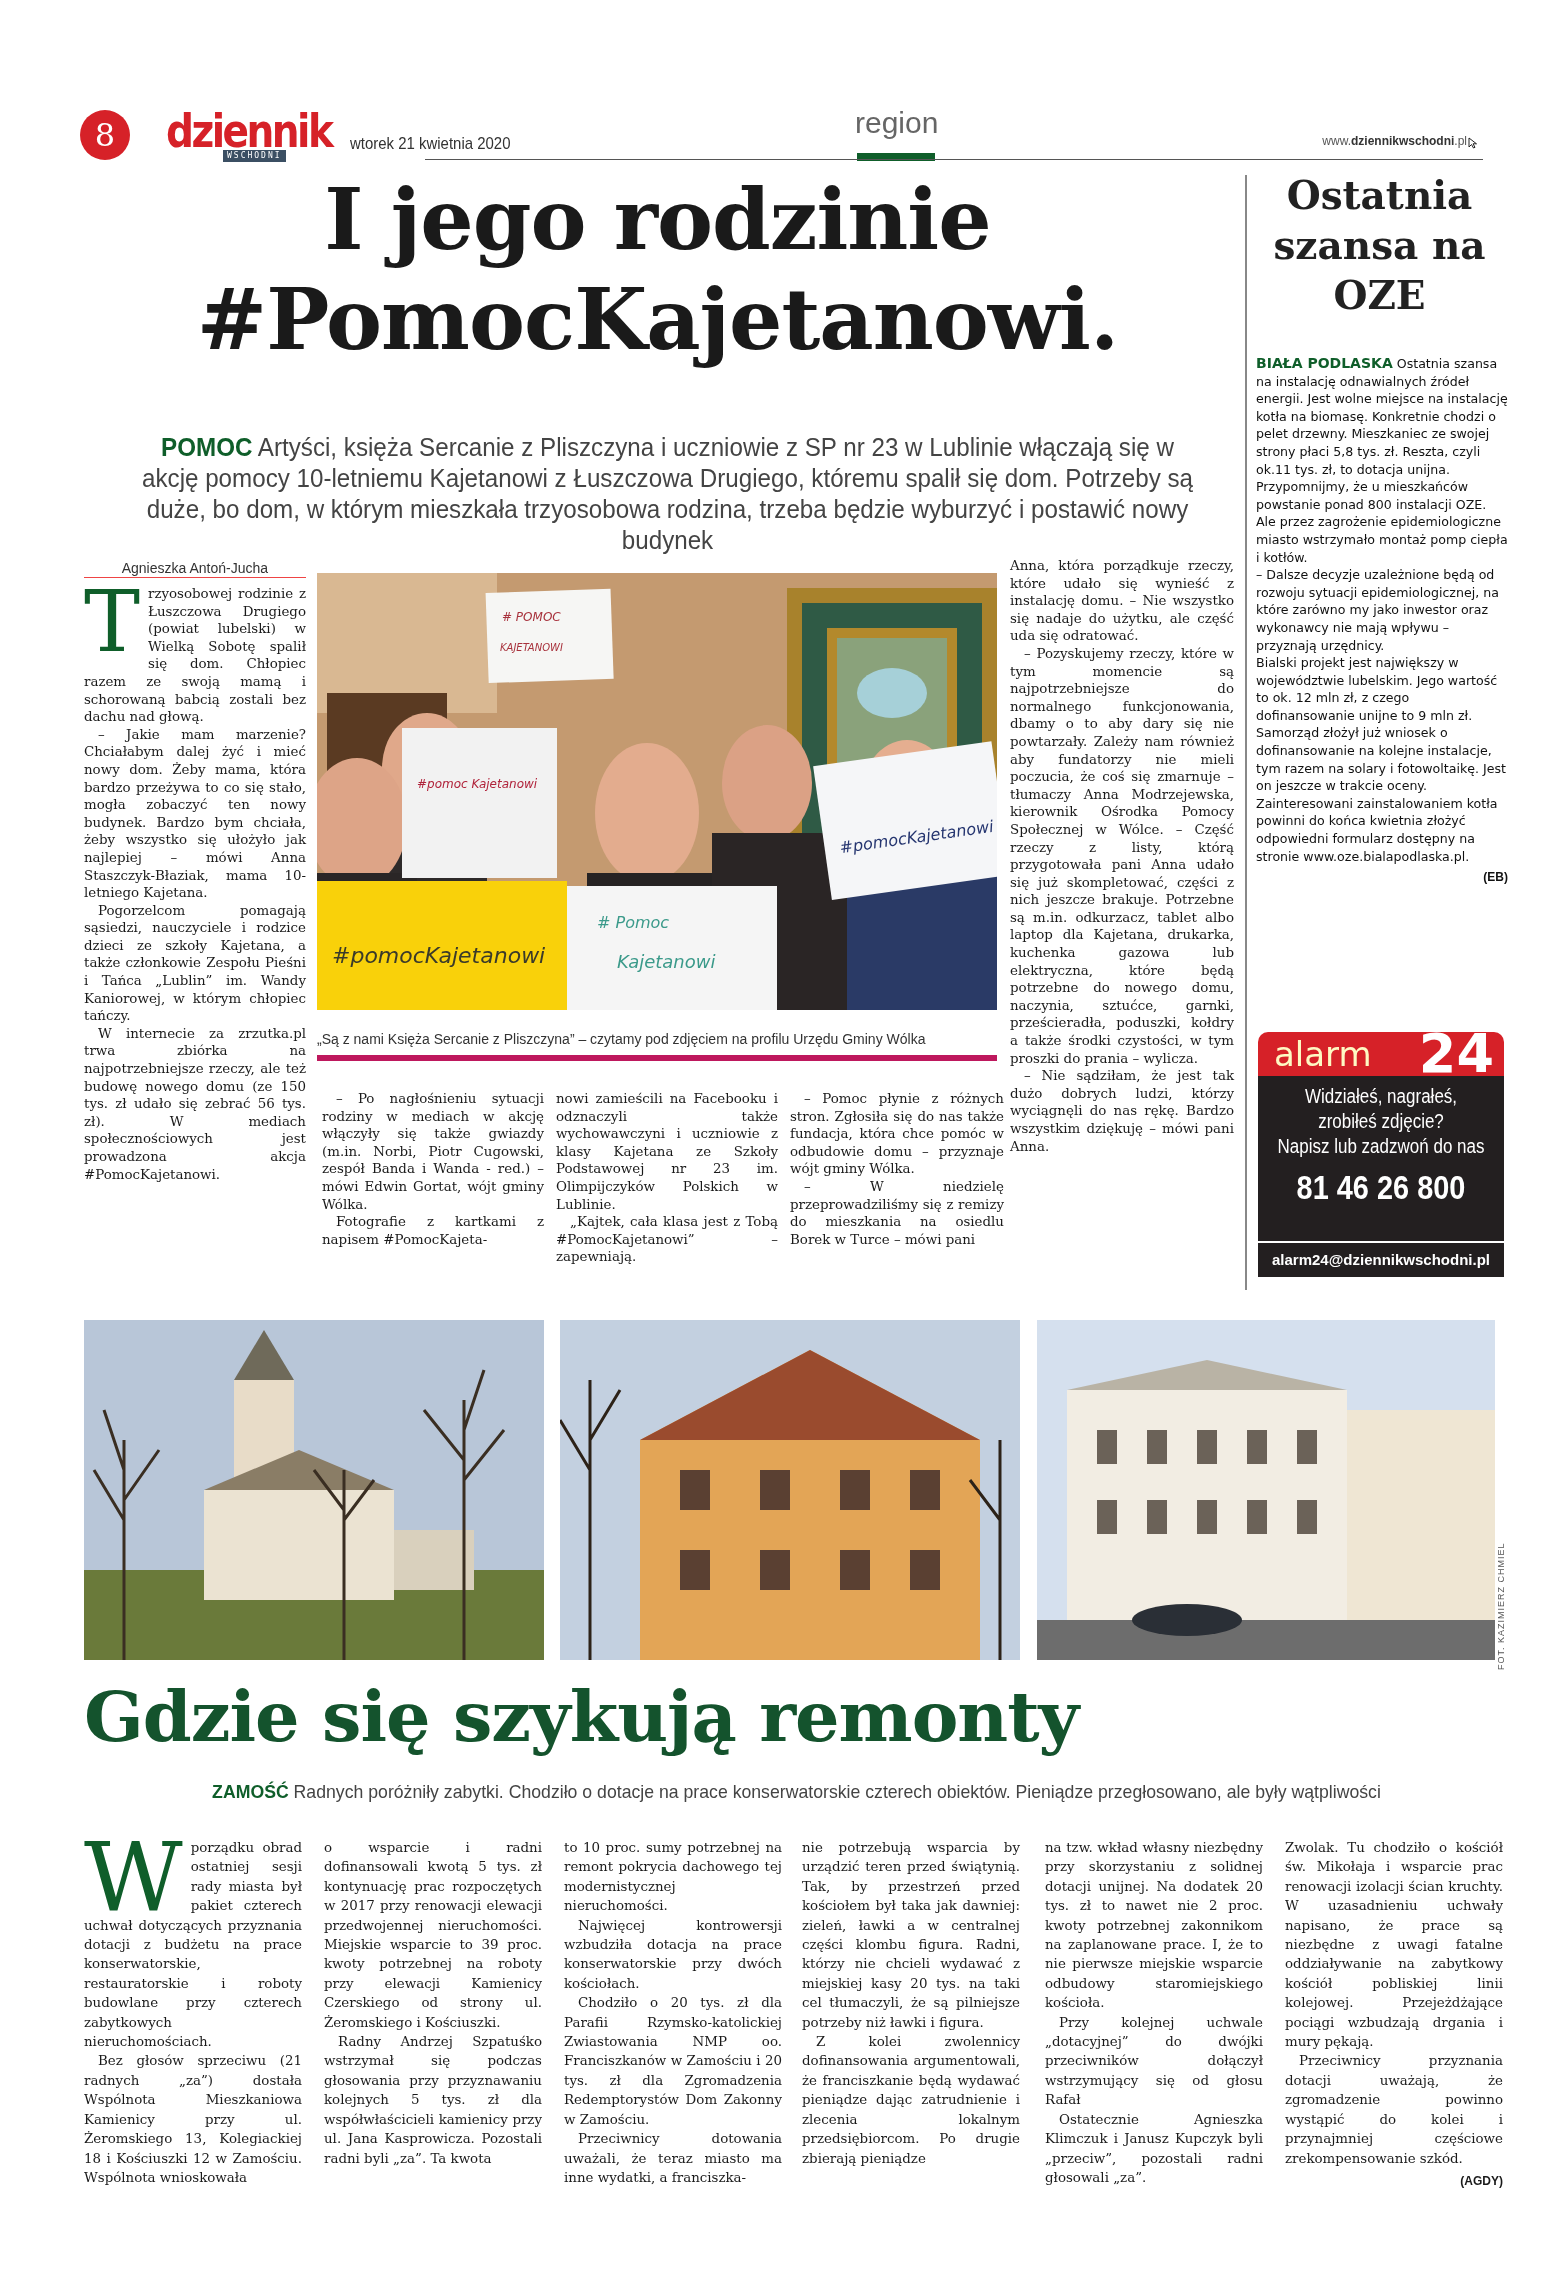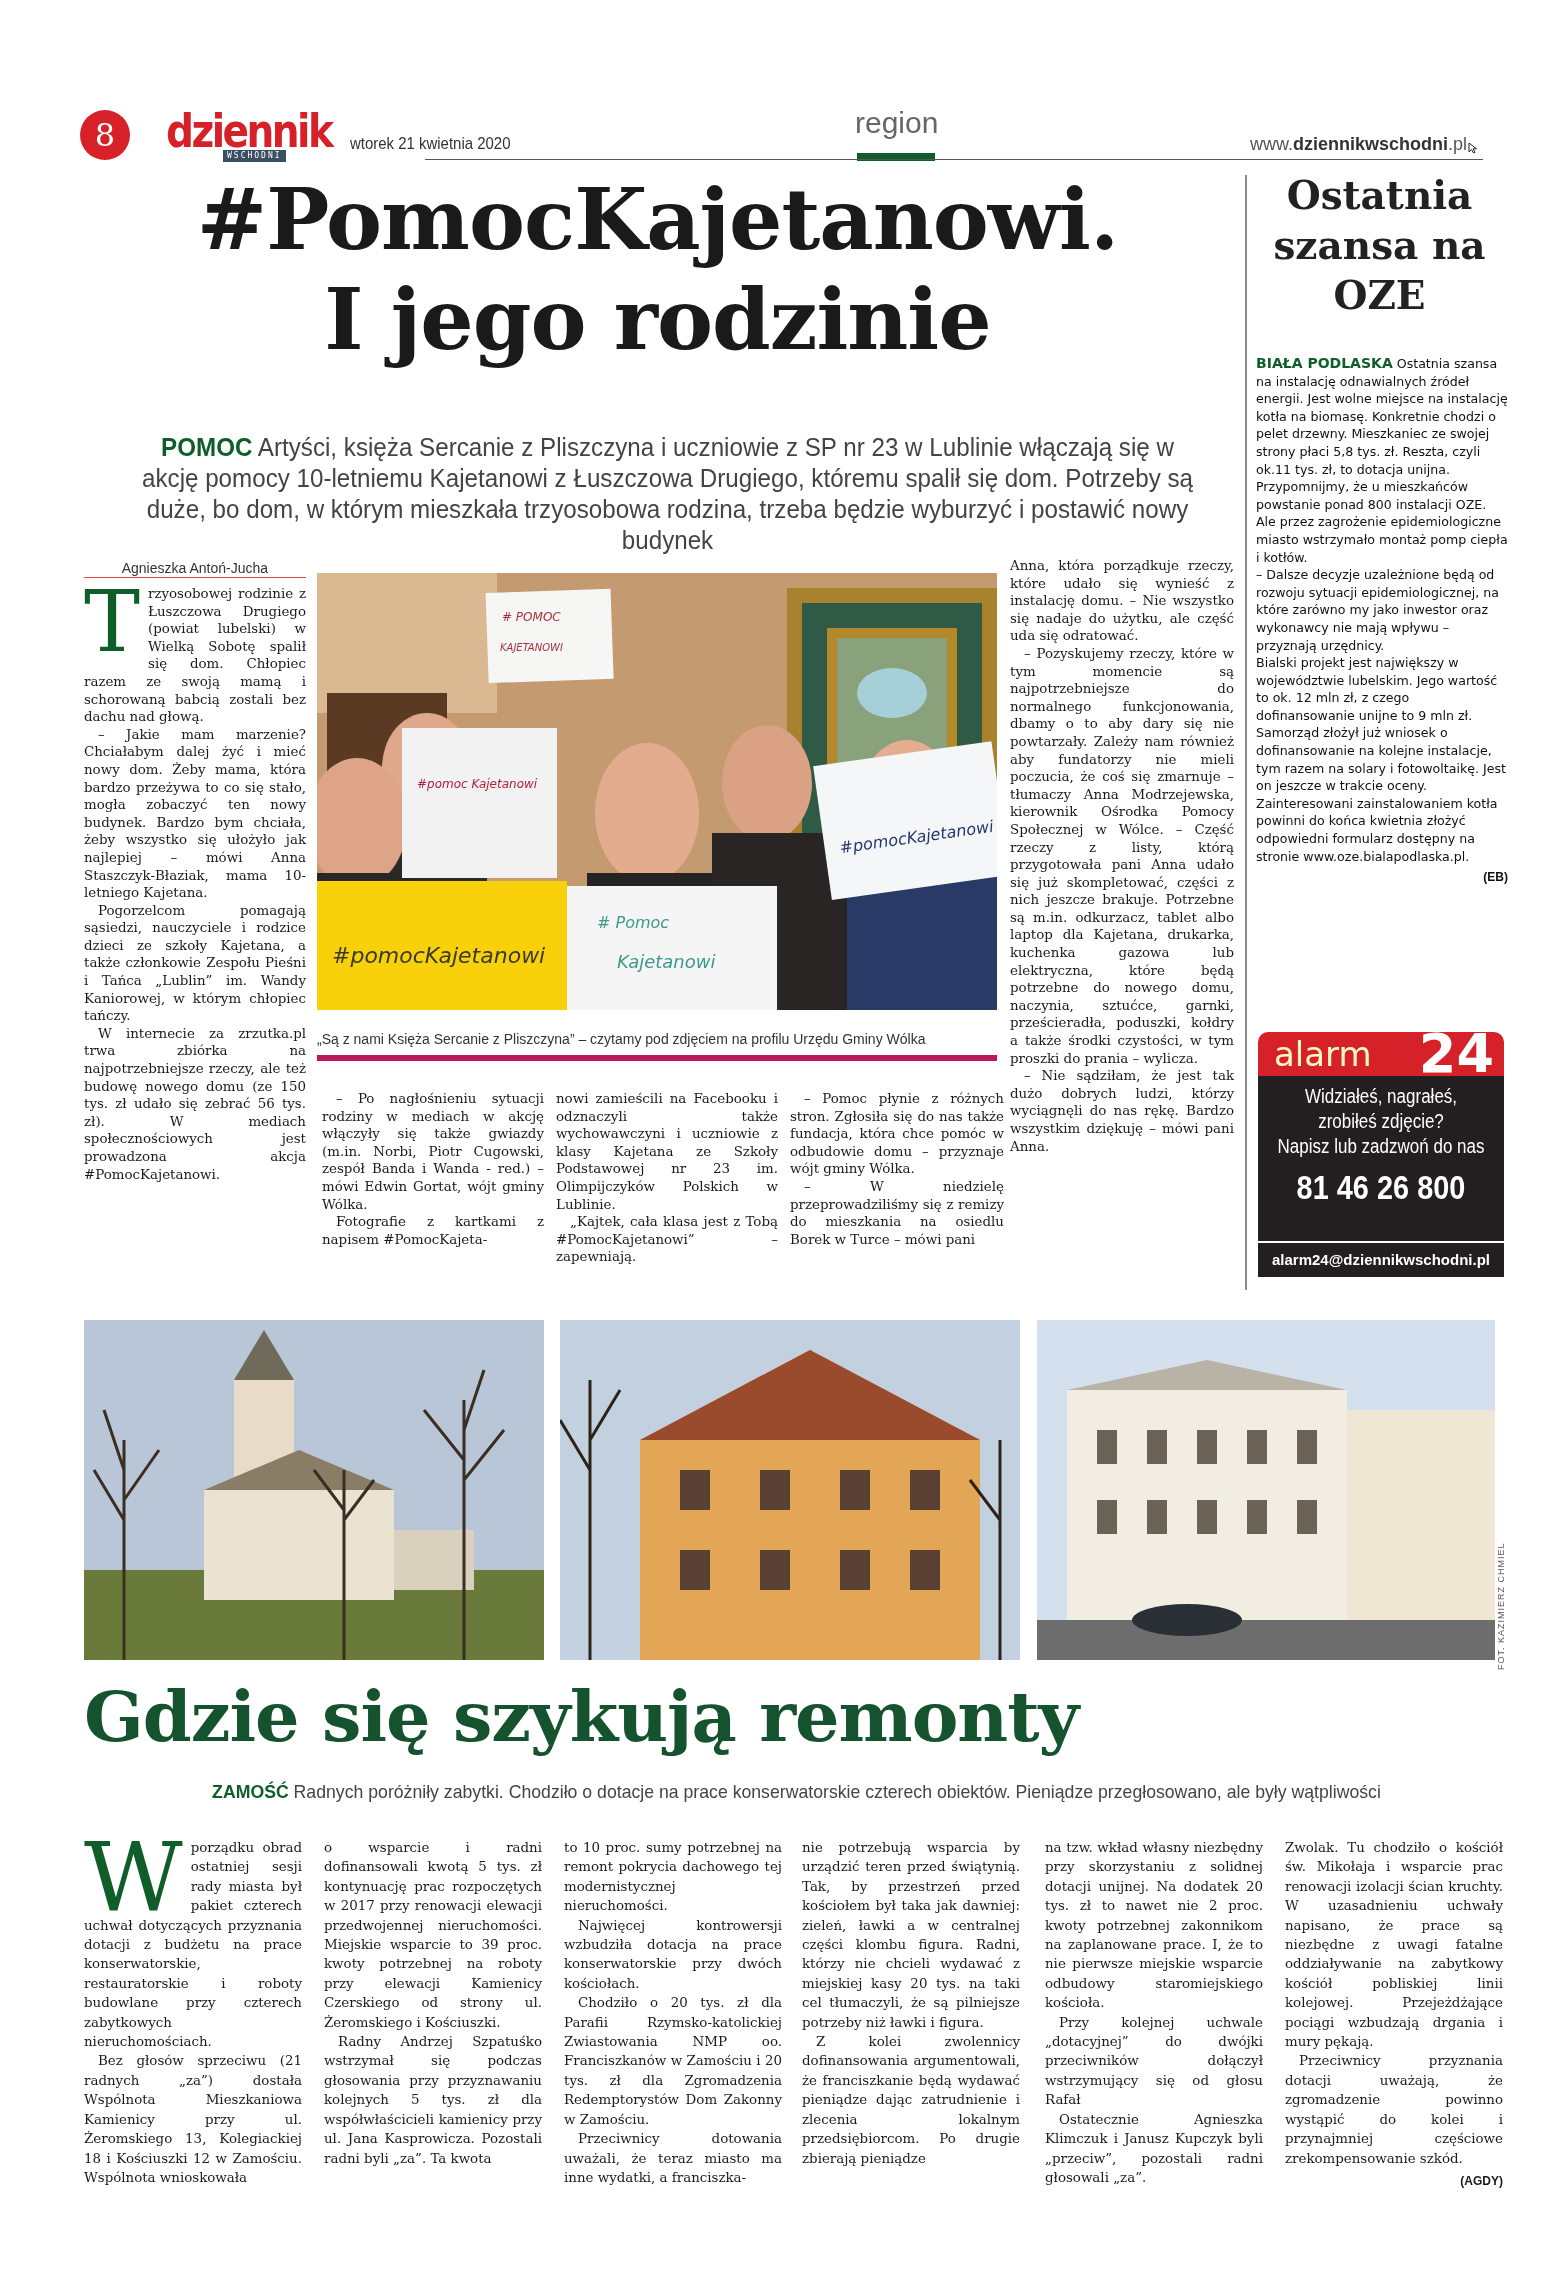--- a/index.html
+++ b/index.html
@@ -7,21 +7,21 @@
   body { position: relative; font-family: "DejaVu Serif", serif; color: #1a1a1a; }
 
   
   .masthead { position: absolute; left: 80px; top: 110px; width: 1400px; height: 50px; }
   .page-num { position: absolute; left: 0; top: 0; width: 50px; height: 50px; border-radius: 50%; background: #d62128; color: #fff; font-family: "DejaVu Serif", serif; font-size: 32px; text-align: center; line-height: 50px; }
   .logo { position: absolute; left: 86px; top: -4px; font-family: "DejaVu Sans", sans-serif; font-weight: bold; font-size: 46px; color: #d62128; letter-spacing: -3px; line-height: 50px; transform: scaleX(0.85); transform-origin: left; }
   .logo-sub { position: absolute; left: 143px; top: 40px; background: #3b4f63; color: #fff; font-family: "DejaVu Sans Mono", monospace; font-size: 8px; padding: 0 4px; letter-spacing: 2px; line-height: 12px; }
   .pub-date { position: absolute; left: 270px; top: 24px; font-family: "Liberation Sans", sans-serif; font-size: 17px; color: #333; transform: scaleX(0.88); transform-origin: left; }
   .section-tag { position: absolute; left: 775px; top: -4px; font-family: "Liberation Sans", sans-serif; font-size: 30px; color: #666; }
   .section-bar { position: absolute; left: 777px; top: 43px; width: 78px; height: 8px; background: #0f5e2a; }
-  .site-url { position: absolute; right: 0; top: 24px; font-family: "Liberation Sans", sans-serif; font-size: 18px; color: #555; }
+  .site-url { position: absolute; right: 0; top: 24px; font-family: "Liberation Sans", sans-serif; font-size: 12px; color: #555; }
   .site-url b { color: #333; }
   .cursor-icon { display: inline-block; width: 12px; height: 12px; margin-left: 1px; vertical-align: -4px; }
   .header-rule { position: absolute; left: 345px; top: 49px; width: 1058px; height: 1px; background: #555; }
 
   
   .headline { position: absolute; left: 90px; top: 170px; width: 1135px; text-align: center; font-family: "DejaVu Serif", serif; font-weight: bold; font-size: 84px; line-height: 100px; letter-spacing: -1px; color: #1a1a1a; }
   .lead { position: absolute; left: 100px; top: 432px; width: 1135px; text-align: center; font-family: "Liberation Sans", sans-serif; font-size: 26px; line-height: 31px; color: #444; transform: scaleX(0.93); transform-origin: center; }
   .lead .kicker { color: #0f5e2a; font-weight: bold; }
 
   
@@ -94,22 +94,22 @@
   <div class="section-bar"></div>
   <div class="site-url">
     <span>www.</span><b>dziennikwschodni</b><span>.pl</span><svg class="cursor-icon" viewBox="0 0 12 12">
         <path d="M1 1 L1 10 L3.5 7.5 L5.5 11 L7 10.3 L5 6.8 L8.5 6.8 Z" fill="#fff" stroke="#222" stroke-width="1"></path>
       </svg>
   </div>
   <div class="header-rule"></div>
 </div>
 
 <h1 class="headline">
+  <div>I jego rodzinie</div>
   <div>#PomocKajetanowi.</div>
-  <div>I jego rodzinie</div>
 </h1>
 <div class="lead">
   <span class="kicker">POMOC</span><span> Artyści, księża Sercanie z Pliszczyna i uczniowie z SP nr 23 w Lublinie włączają się w akcję pomocy 10-letniemu Kajetanowi z Łuszczowa Drugiego, któremu spalił się dom. Potrzeby są duże, bo dom, w którym mieszkała trzyosobowa rodzina, trzeba będzie wyburzyć i postawić nowy budynek</span>
 </div>
 
 <div class="byline">Agnieszka Antoń-Jucha</div>
 <div class="col col1">
   <span class="dropcap">T</span>
   <p class="noindent">rzyosobowej rodzinie z Łuszczowa Drugiego (powiat lubelski) w Wielką Sobotę spalił się dom. Chłopiec razem ze swoją mamą i schorowaną babcią zostali bez dachu nad głową.</p>
   <p>– Jakie mam marzenie? Chciałabym dalej żyć i mieć nowy dom. Żeby mama, która bardzo przeżywa to co się stało, mogła zobaczyć ten nowy budynek. Bardzo bym chciała, żeby wszystko się ułożyło jak najlepiej – mówi Anna Staszczyk-Błaziak, mama 10-letniego Kajetana.</p>

